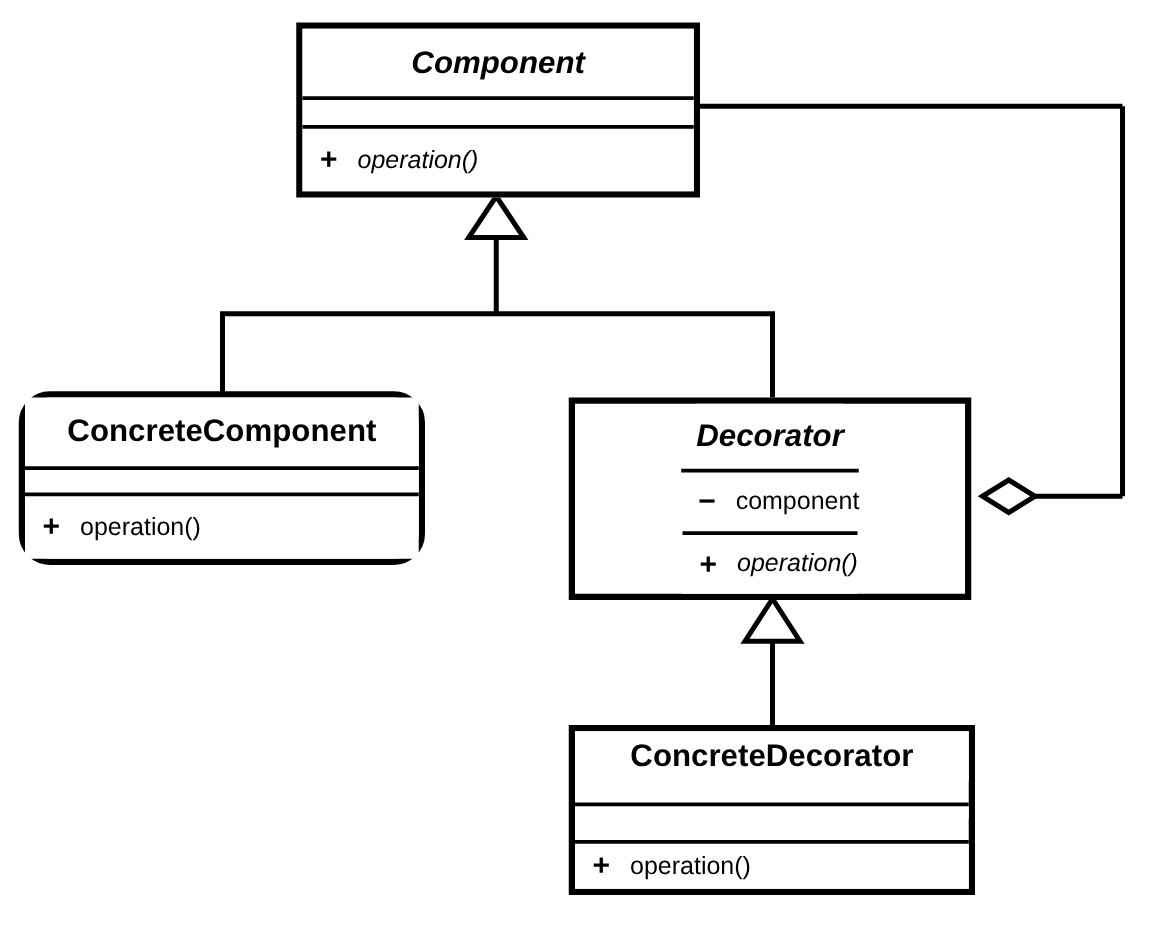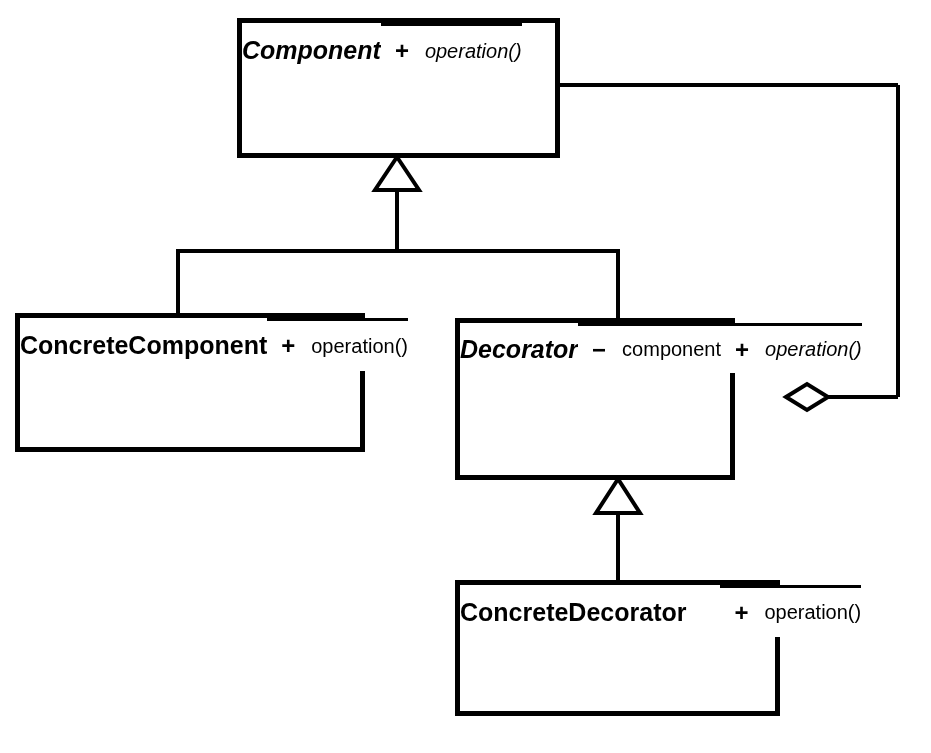--- a/index.html
+++ b/index.html
@@ -28,21 +28,21 @@
     z-index: 1;
   }
   
   .uml-class {
     position: absolute;
     z-index: 2;
     box-sizing: border-box;
     background: #ffffff;
     border: 5px solid #000000;
     display: flex;
-    flex-direction: row;
+    flex-direction: column;
   }
   .uml-compartment {
     box-sizing: border-box;
     position: relative;
     background: #ffffff;
     display: flex;
     align-items: center;
   }
   .uml-compartment.divider-top {
     border-top: 3px solid #000000;
@@ -126,32 +126,32 @@
     <div class="uml-compartment uml-name-compartment" style="height:54px;">
       <span class="uml-class-name abstract">Component</span>
     </div>
     <div class="uml-compartment uml-attr-compartment-empty divider-top" style="height:23px;"></div>
     <div class="uml-compartment uml-member-row divider-top" style="height:53px;">
       <span class="uml-visibility">+</span>
       <span class="uml-member-name abstract">operation()</span>
     </div>
   </div>
 
-  <div class="uml-class" style="left:15px; top:313px; width:350px; height:139px;">
+  <div class="uml-class" style="left:15px; top:313px; width:325px; height:139px;border-radius:25px;">
     <div class="uml-compartment uml-name-compartment" style="height:55px;">
       <span class="uml-class-name">ConcreteComponent</span>
     </div>
     <div class="uml-compartment uml-attr-compartment-empty divider-top" style="height:21px;"></div>
     <div class="uml-compartment uml-member-row divider-top" style="height:53px;">
       <span class="uml-visibility">+</span>
       <span class="uml-member-name">operation()</span>
     </div>
   </div>
 
-  <div class="uml-class" style="left:455px; top:318px; width:280px; height:162px;">
+  <div class="uml-class" style="left:455px; top:318px; width:322px; height:162px;align-items:center;">
     <div class="uml-compartment uml-name-compartment" style="height:52px;">
       <span class="uml-class-name abstract">Decorator</span>
     </div>
     <div class="uml-compartment uml-member-row divider-top" style="height:50px;">
       <span class="uml-visibility">−</span>
       <span class="uml-member-name">component</span>
     </div>
     <div class="uml-compartment uml-member-row divider-top" style="height:50px;">
       <span class="uml-visibility">+</span>
       <span class="uml-member-name abstract">operation()</span>

